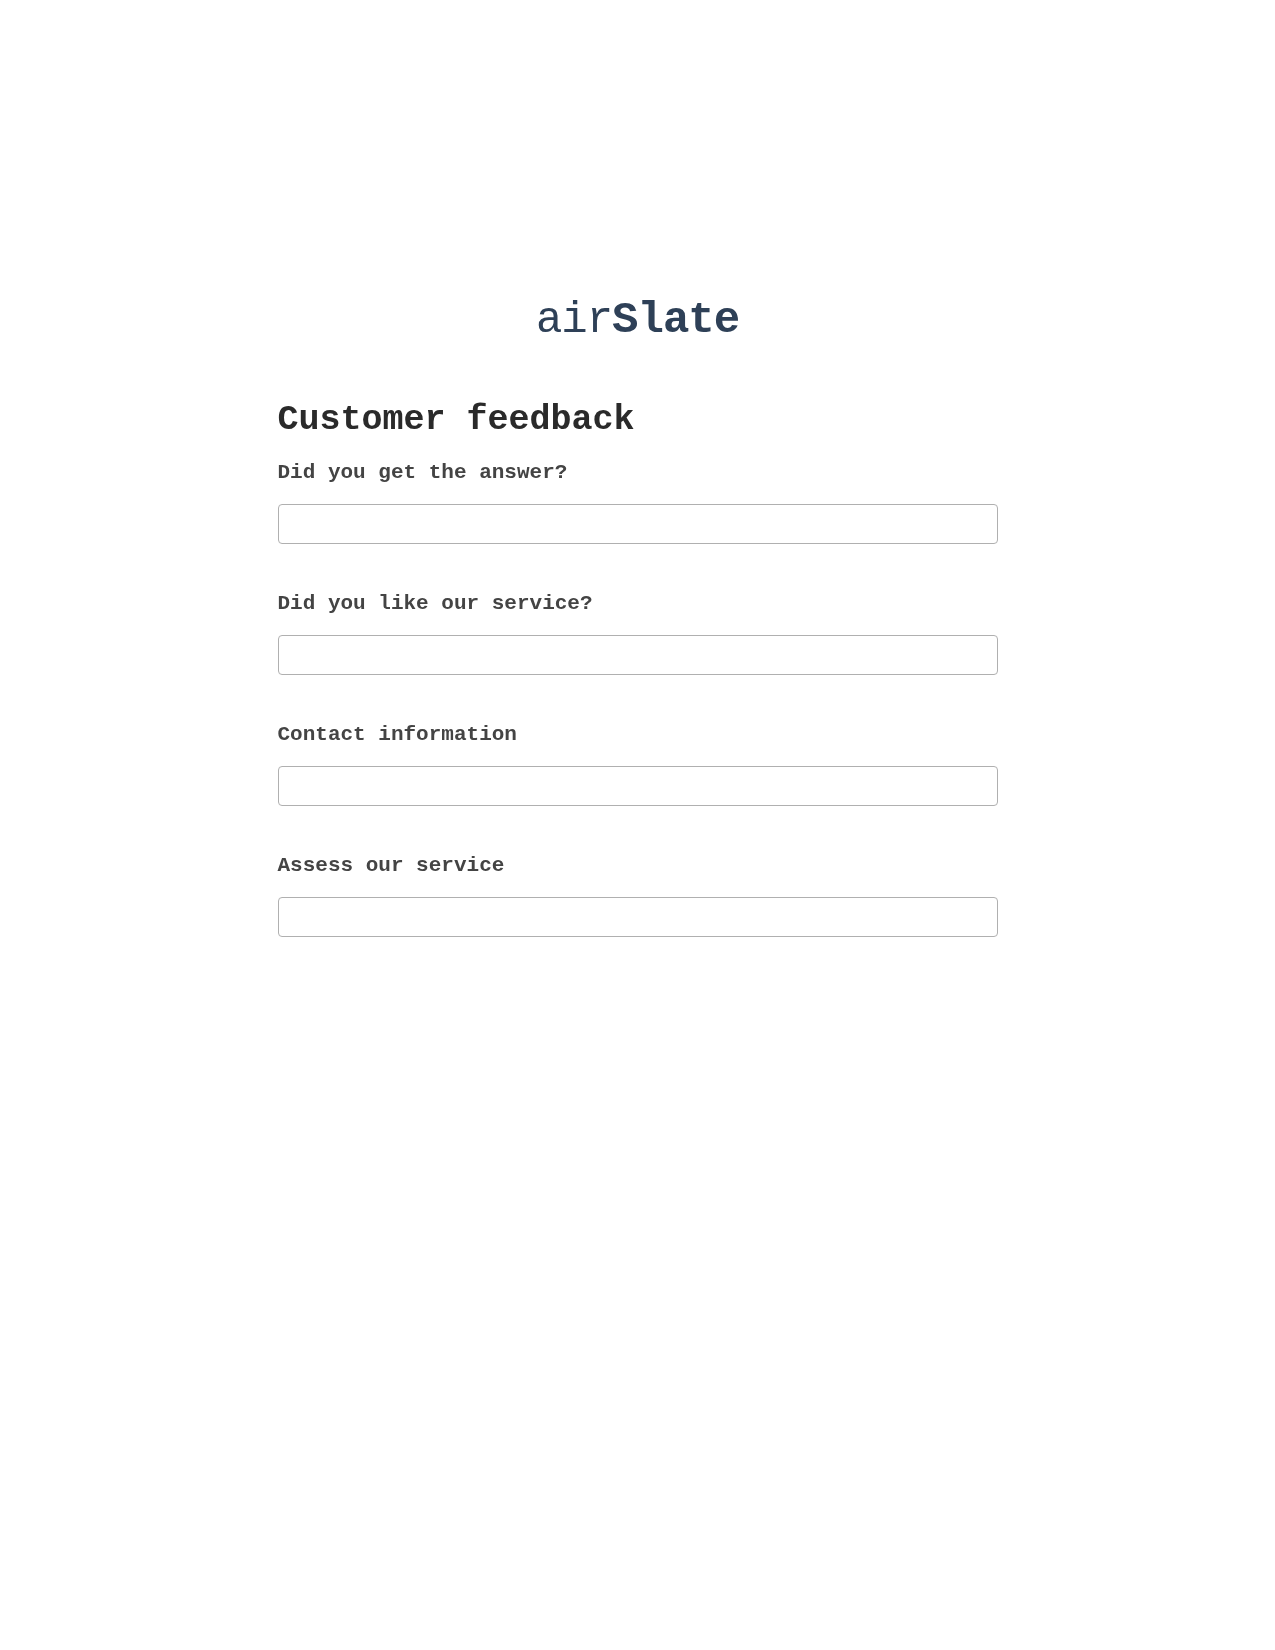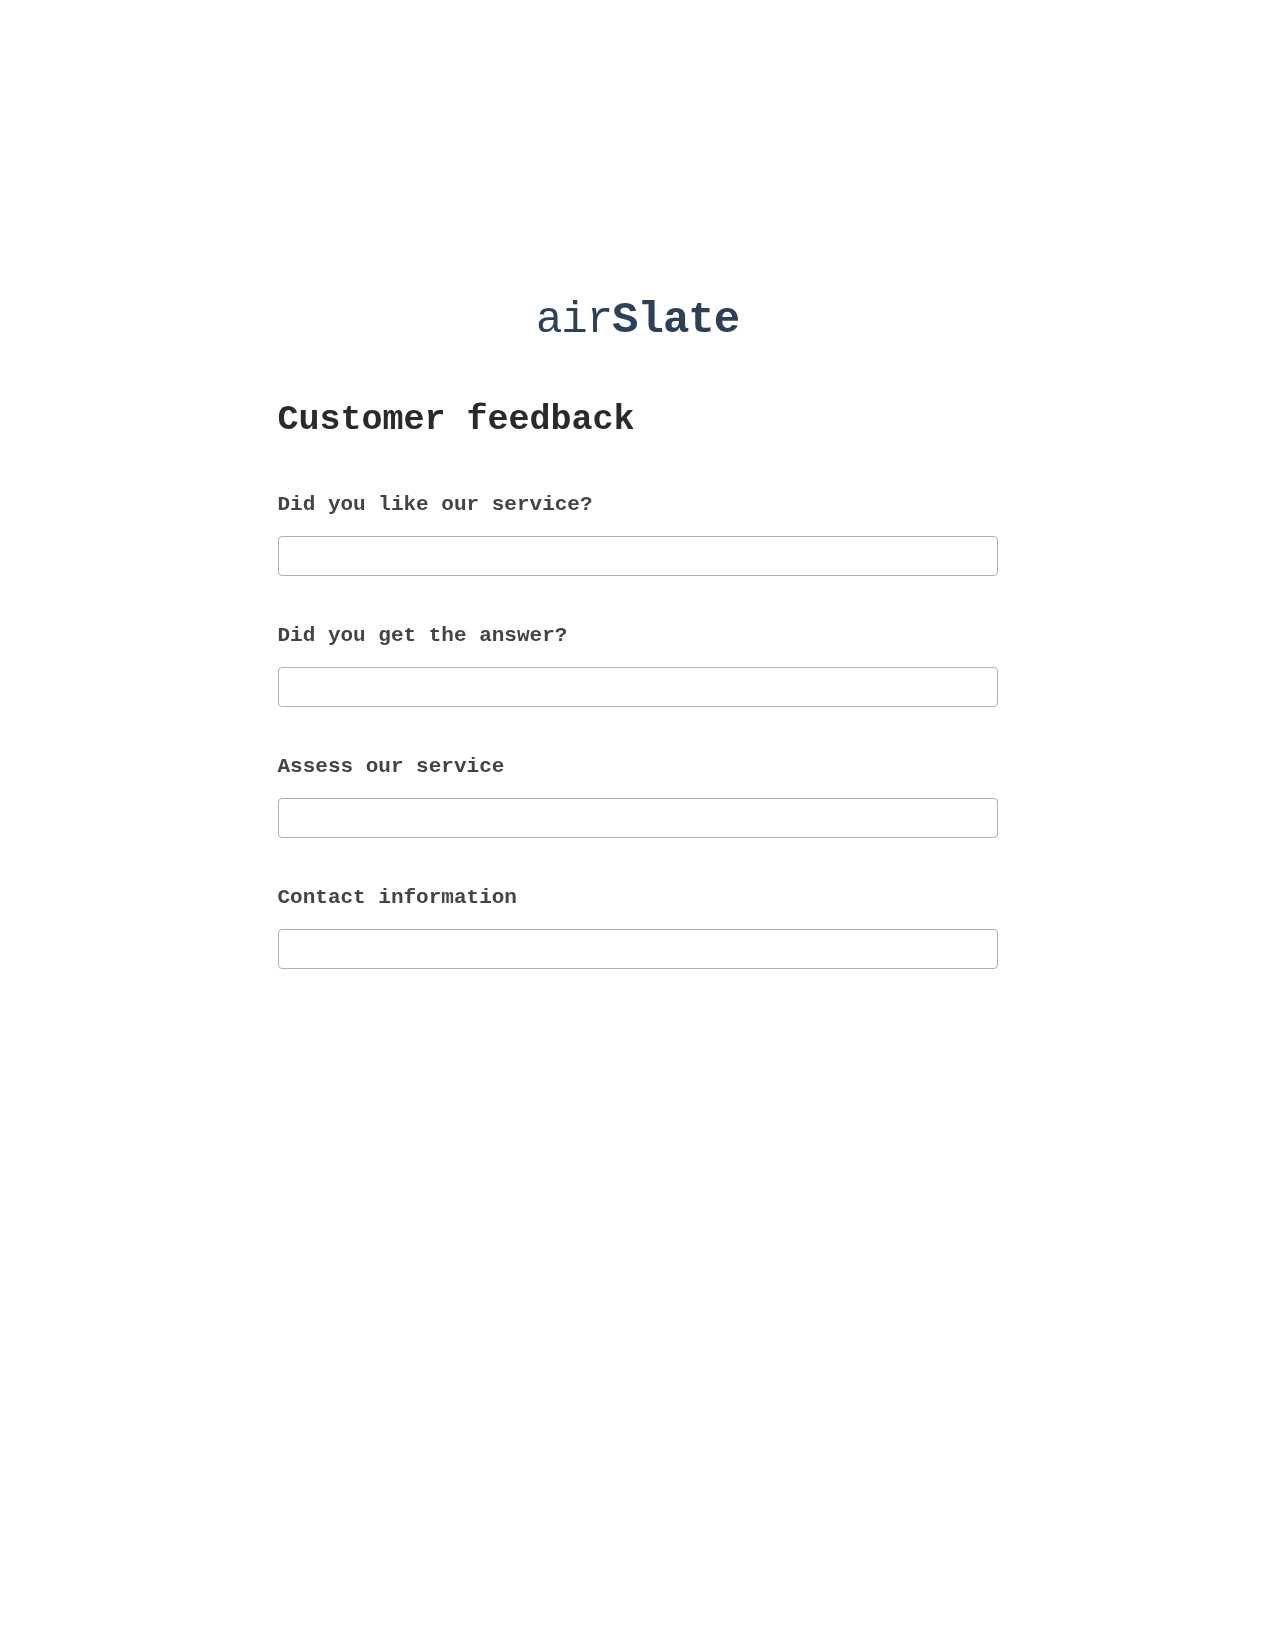--- a/index.html
+++ b/index.html
@@ -32,21 +32,21 @@
     .logo-text .air {
       font-weight: 400;
     }
     .logo-text .slate {
       font-weight: 700;
     }
     .form-title {
       font-size: 35px;
       font-weight: 700;
       color: #2a2a2a;
-      margin-bottom: 53px;
+      margin-bottom: 21px;
     }
     .form-group {
       margin-bottom: 48px;
     }
     .form-label {
       display: block;
       font-size: 21px;
       font-weight: 600;
       color: #444444;
       margin-bottom: 20px;
@@ -66,31 +66,31 @@
 <body>
 
 <div class="container">
   <div class="logo">
     <span class="logo-text"><span class="air">air</span><span class="slate">Slate</span></span>
   </div>
 
   <h1 class="form-title">Customer feedback</h1>
 
   <div class="form-group">
+    <label class="form-label">Did you get the answer?</label>
+    <input type="text" class="form-input" value="" style="">
+  </div>
+
+  <div class="form-group">
     <label class="form-label">Did you like our service?</label>
     <input type="text" class="form-input" value="" style="">
   </div>
 
   <div class="form-group">
-    <label class="form-label">Did you get the answer?</label>
+    <label class="form-label">Contact information</label>
     <input type="text" class="form-input" value="" style="">
   </div>
 
   <div class="form-group">
     <label class="form-label">Assess our service</label>
     <input type="text" class="form-input" value="" style="">
   </div>
-
-  <div class="form-group">
-    <label class="form-label">Contact information</label>
-    <input type="text" class="form-input" value="" style="">
-  </div>
 </div>
 
 </body></html>

